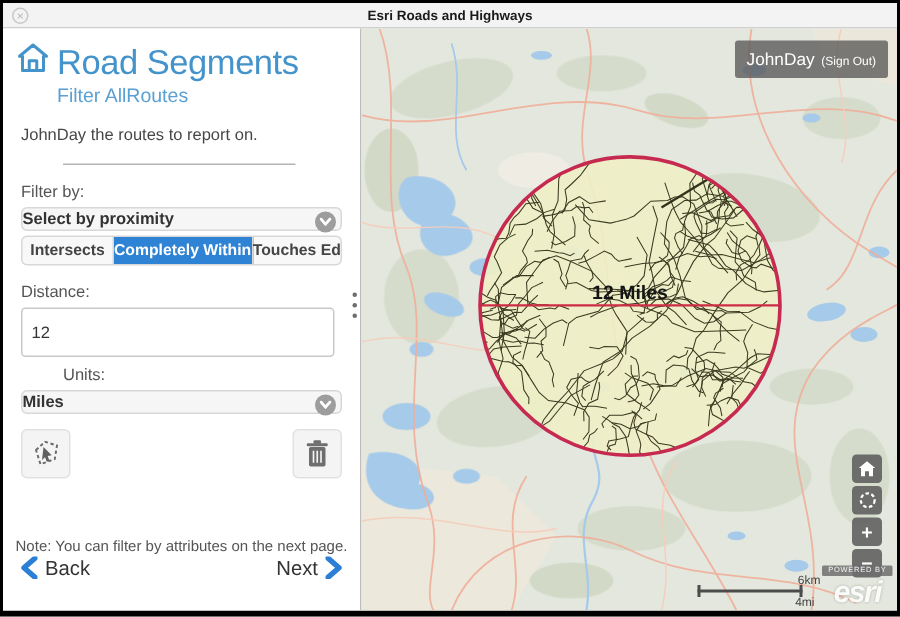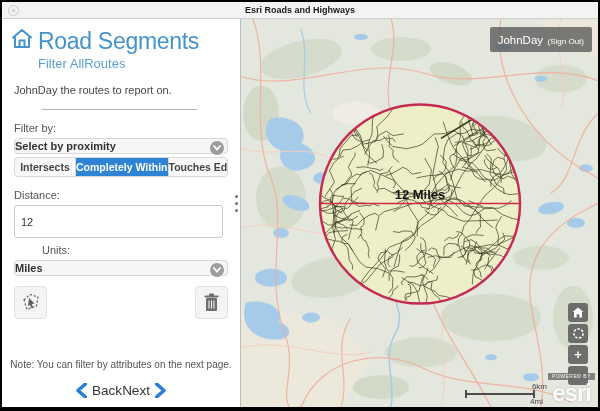--- a/index.html
+++ b/index.html
@@ -39,21 +39,21 @@
   .seg:last-child { border-right:none; }
   .seg-1 { flex:0 0 61px; } .seg-2 { flex:0 0 87px; } .seg-3 { flex:1; }
   .seg.active { background:#2e83d4; color:#fff; }
   .text-input { display:block; margin:0 12px; width:209px; height:33px; border:1px solid #c9c9c9;
                 border-radius:3px; font-size:11px; color:#333; padding:0 6px;
                 font-family:"Liberation Sans", sans-serif; background:#fff; }
   .tool-row { margin:10px 12px 0; display:flex; justify-content:space-between; }
   .tool-btn { width:33px; height:33px; background:#f4f4f4; border:1px solid #e1e1e1; border-radius:4px;
               display:flex; align-items:center; justify-content:center; cursor:pointer; }
   .note { position:absolute; bottom:37px; left:0; width:100%; text-align:center; font-size:10px; color:#555;margin-top:16px; }
-  .panel-footer { position:absolute; bottom:9px; left:12px; right:12px; display:flex; justify-content:center; }
+  .panel-footer { position:absolute; bottom:21px; left:12px; right:12px; display:flex; justify-content:space-between; }
   .nav-link { display:flex; align-items:center; gap:5px; font-size:13.5px; color:#333; cursor:pointer; }
   .drag-handle { position:absolute; right:0; top:176px; width:8px; display:flex; flex-direction:column;
                  gap:4px; align-items:center; cursor:col-resize; }
   .drag-handle .dot { width:3px; height:3px; background:#6e6e6e; border-radius:50%; }
 
   
   .map { flex:1; position:relative; overflow:hidden; background:#e4e7dd; }
   .map svg.basemap { position:absolute; left:0; top:0; width:100%; height:100%; display:block; }
   .user-badge { position:absolute; top:8px; right:6px; background:rgba(88,88,88,0.78); border-radius:2px;
                 padding:3px 8px 4px; color:#fff; cursor:pointer; white-space:nowrap; }
@@ -64,22 +64,22 @@
              display:flex; align-items:center; justify-content:center; font-size:13px; font-weight:bold; cursor:pointer; }
   .scalebar { position:absolute; left:224px; top:362px; width:82px; height:26px; color:#444; font-size:8px; }
   .sb-line { position:absolute; left:0; top:12px; width:70px; height:2px; background:#4c4c4c; }
   .sb-line::before, .sb-line::after { content:""; position:absolute; top:-3px; width:2px; height:8px; background:#4c4c4c; }
   .sb-line::before { left:0; } .sb-line::after { right:0; }
   .sb-km { position:absolute; right:0; top:1px; }
   .sb-mi { position:absolute; right:4px; top:16px; }
   .esri-logo { position:absolute; right:3px; bottom:2px; text-align:center; line-height:1; }
   .powered { display:inline-block; font-size:5px; color:#f4f4f4; background:rgba(110,110,110,0.85);
              padding:1px 4px; border-radius:1px; letter-spacing:0.5px; }
-  .brand { font-size:24px; font-weight:bold; color:rgba(255,255,255,0.92); letter-spacing:-1px;
-           text-shadow:0 0 2px rgba(0,0,0,0.25); }
+  .brand { font-size:20px; font-weight:bold; color:rgba(255,255,255,0.92); letter-spacing:-1px;
+           text-shadow:0 0 2px rgba(0,0,0,0.25);font-style:italic; }
 </style>
 </head>
 <body>
 
 <div class="window">
 
   <div class="titlebar">
     <span class="close-btn">×</span>
     <span class="win-title">Esri Roads and Highways</span>
   </div>

